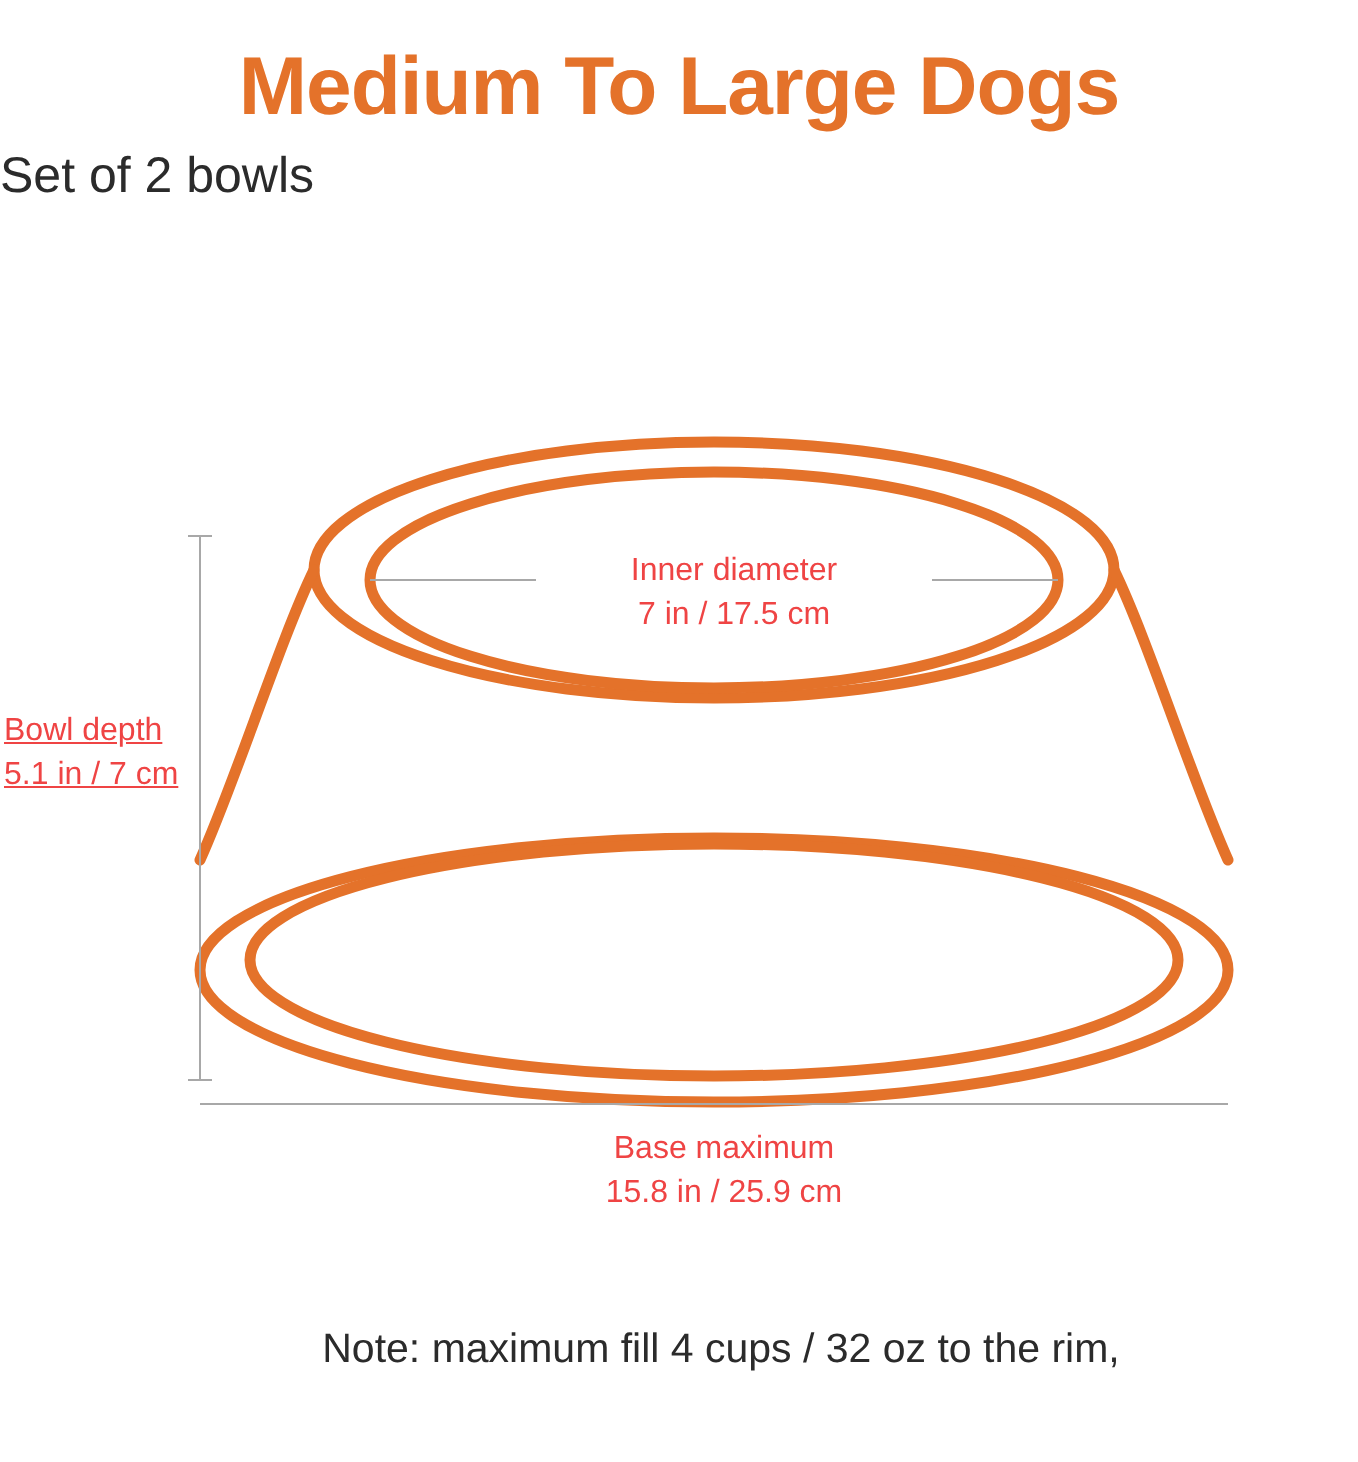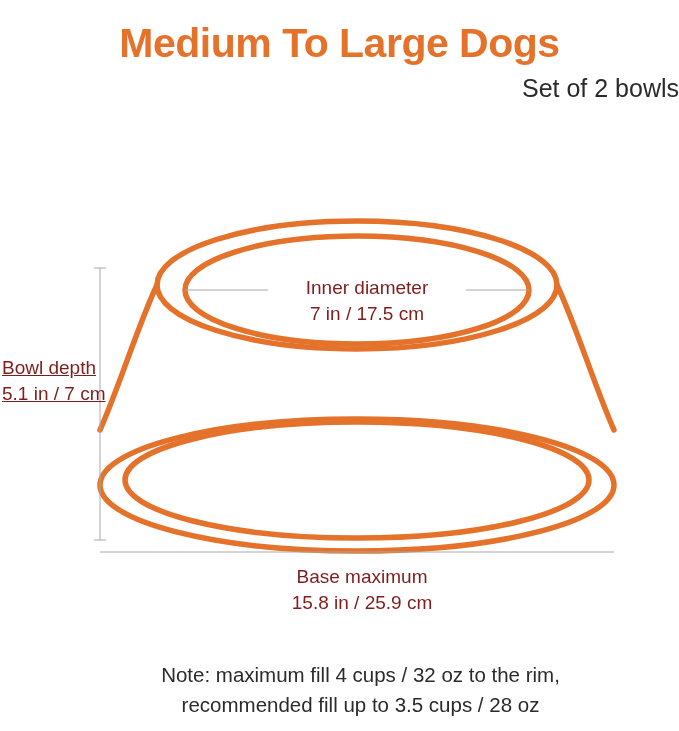--- a/index.html
+++ b/index.html
@@ -31,37 +31,37 @@
     color: #e4722a;
     letter-spacing: -0.5px;
     line-height: 1.15;
     margin-top: 16px;
   }
   .subtitle {
     position: absolute;
     top: 74px;
     left: 0;
     width: 679px;
-    text-align: right;
+    text-align: left;
     font-size: 25px;
     font-weight: normal;
     color: #2b2b2b;
   }
   .diagram {
     position: absolute;
     top: 140px;
     left: 0;
     width: 679px;
     height: 480px;
   }
   .label {
     position: absolute;
     text-align: center;
-    font-size: 19px;
-    color: #7f1d1d;
+    font-size: 16px;
+    color: #ef4444;
     line-height: 1.35;
     white-space: nowrap;
   }
   .label-inner {
     left: 268px;
     top: 134px;
     width: 190px;
     background: #ffffff;
     padding: 1px 4px;
   }
@@ -140,16 +140,15 @@
 
     <div class="label label-depth">
       <div>Bowl depth</div>
       <div>5.1 in / 7 cm</div>
     </div>
 
   </div>
 
   <div class="note">
     <div>Note: maximum fill 4 cups / 32 oz to the rim,</div>
-    <div>recommended fill up to 3.5 cups / 28 oz</div>
   </div>
 
 </div>
 
 </body></html>

